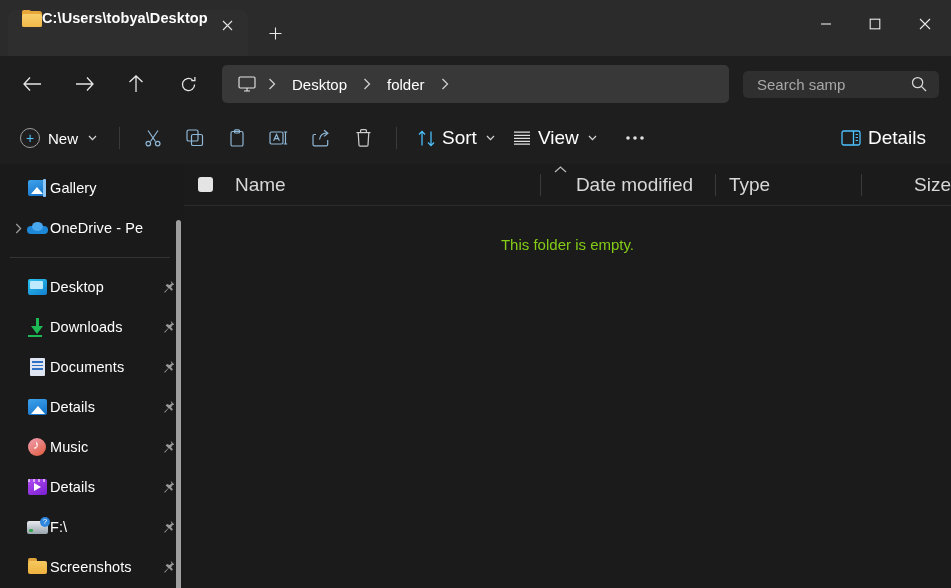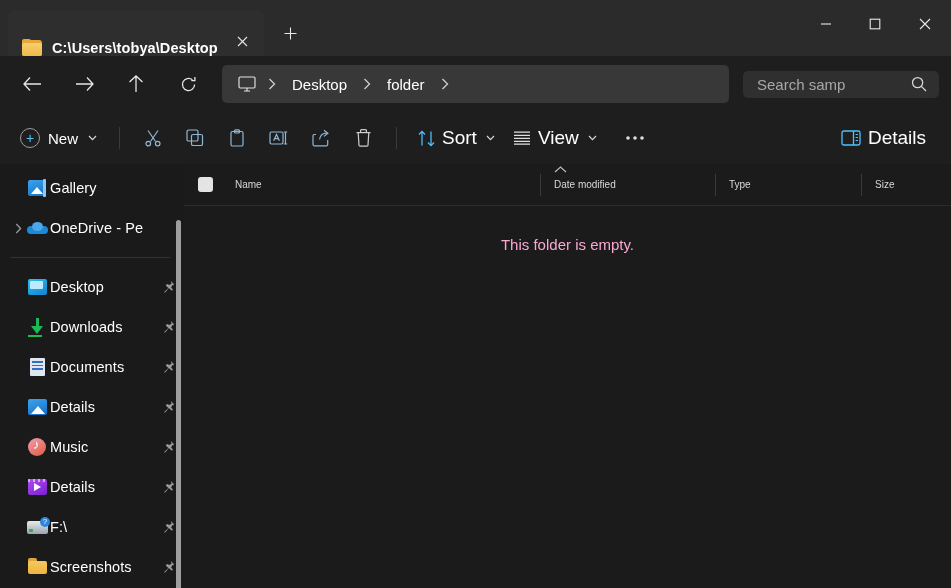--- a/index.html
+++ b/index.html
@@ -13,22 +13,22 @@
   .window { width: 951px; height: 588px; display: flex; flex-direction: column; background: #1b1b1b; }
 
   
   .titlebar {
     height: 56px; background: #2b2b2b; display: flex; align-items: flex-end;
     flex: 0 0 56px; position: relative;
   }
   .tabstrip { display: flex; align-items: flex-end; height: 56px; padding-left: 8px; }
   .tab {
     height: 46px; min-width: 240px; max-width: 290px; background: #2e2e2e;
-    border-radius: 8px 8px 0 0; display: flex; align-items: flex-end;
-    padding: 0 6px 0 14px; gap: 10px; position: relative;
+    border-radius: 8px 8px 0 0; display: flex; align-items: flex-start;
+    padding: 0 6px 0 14px; position: relative;
   }
   .tab-folder-icon { width: 20px; height: 17px; flex: 0 0 20px; position: relative; }
   .tab-folder-icon .tab-folder-back {
     position: absolute; left: 0; top: 1px; width: 20px; height: 16px;
     background: #e8a73a; border-radius: 2px 3px 2px 2px;
   }
   .tab-folder-icon .tab-folder-tab {
     position: absolute; left: 0; top: 0px; width: 9px; height: 3px;
     background: #e8a73a; border-radius: 2px 2px 0 0;
   }
@@ -185,41 +185,41 @@
   .ic-folder::before{content:"";position:absolute;left:0;top:-2px;width:9px;height:4px;background:#e0a53a;border-radius:2px 2px 0 0;}
   .ic-folder::after{content:"";position:absolute;left:0;top:1px;width:19px;height:13px;background:linear-gradient(180deg,#f6c85f,#eeb23f);border-radius:2px;}
 
   
   .filepane { flex: 1 1 auto; display: flex; flex-direction: column; min-width: 0; background:#1b1b1b; }
   .colheader {
     flex: 0 0 42px; height: 42px; display: flex; align-items: center;
     border-bottom: 1px solid #2c2c2c; position: relative; padding-left: 4px;
   }
   .col {
-    font-size: 10px; color: #d8d8d8; height: 42px; display: flex; align-items: center;
+    font-size: 19px; color: #d8d8d8; height: 42px; display: flex; align-items: center;
     padding-left: 14px; position: relative;
   }
   .col + .col::before {
     content:""; position:absolute; left:0; top:10px; bottom:10px; width:1px; background:#3a3a3a;
   }
   .col-name { flex: 0 0 352px; padding-left: 10px; gap: 22px; }
-  .col-date { flex: 0 0 175px; }
+  .col-date { flex: 0 0 175px; justify-content: center; }
   .col-type { flex: 0 0 146px; }
-  .col-size { flex: 1 1 auto; }
+  .col-size { flex: 1 1 auto; justify-content: flex-end; }
   .selectall-cb {
     width: 15px; height: 15px; background: #e4e4e4; border-radius: 3px; flex: 0 0 15px;
   }
   .sort-indicator {
     position: absolute; left: 370px; top: 2px; color: #b9b9b9; font-size: 10px;
     display: flex; align-items: center;
   }
   .sort-indicator svg { display: block; }
   .emptymsg {
     flex: 1 1 auto; display: flex; justify-content: center; padding-top: 30px;
-    color: #f9a8d4; font-size: 15px;
+    color: #84cc16; font-size: 15px;
   }
 </style>
 </head>
 <body>
 
 <div class="window">
 
   <div class="titlebar">
     <div class="tabstrip">
       <div class="tab">

